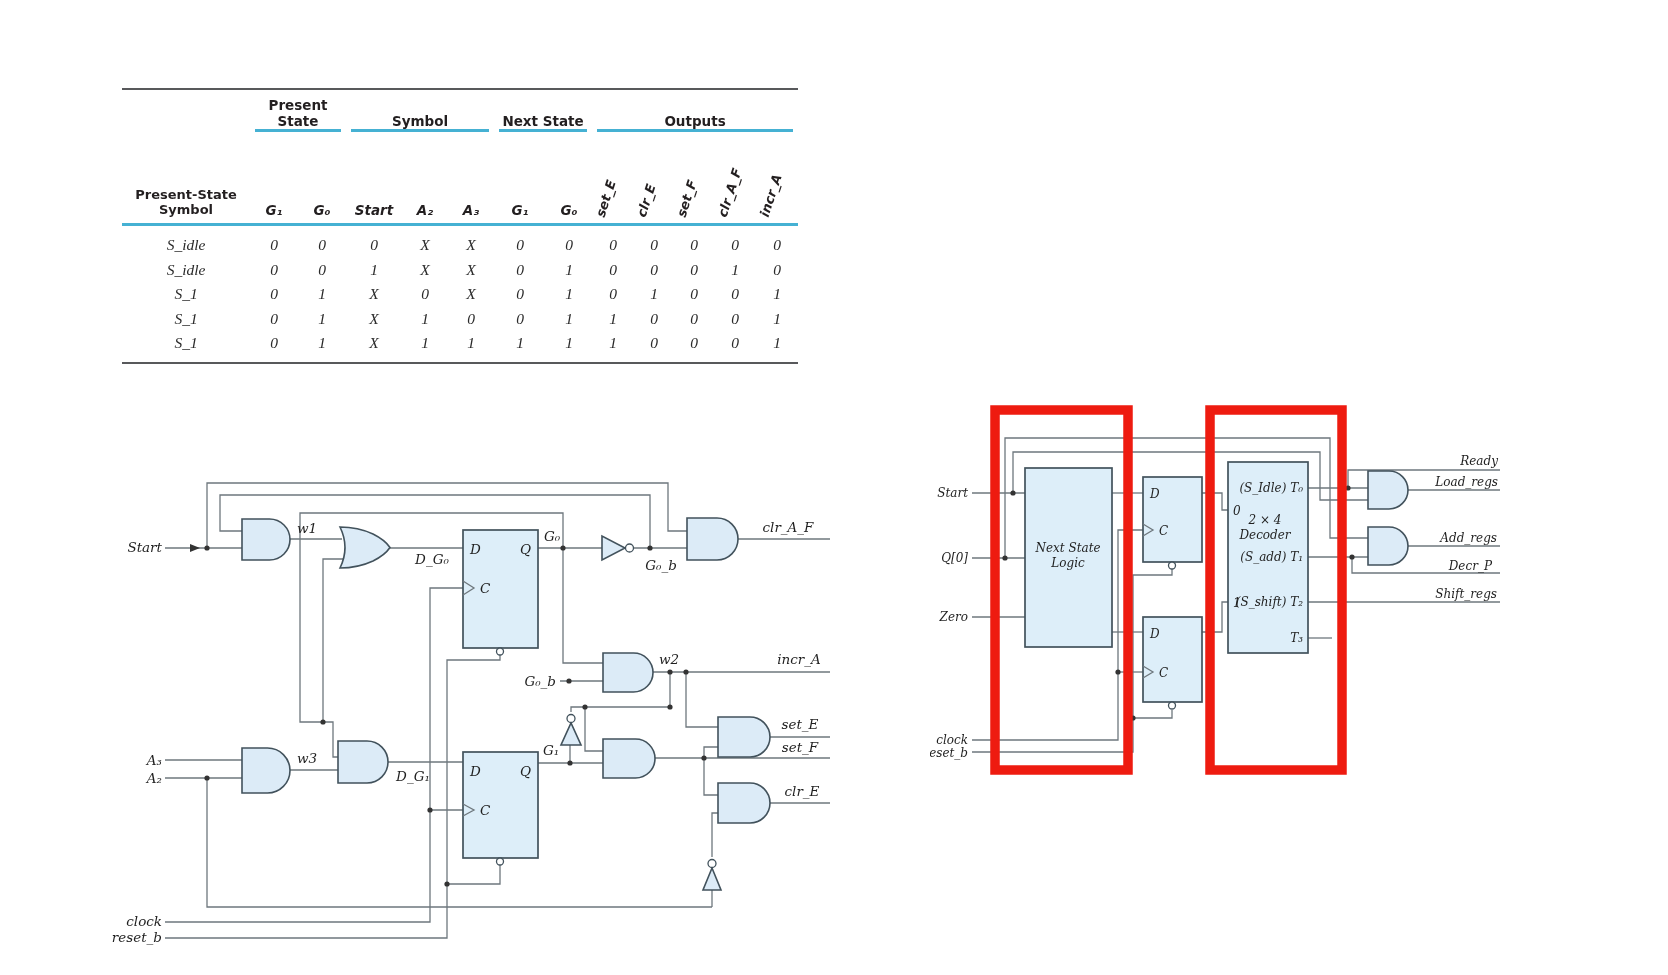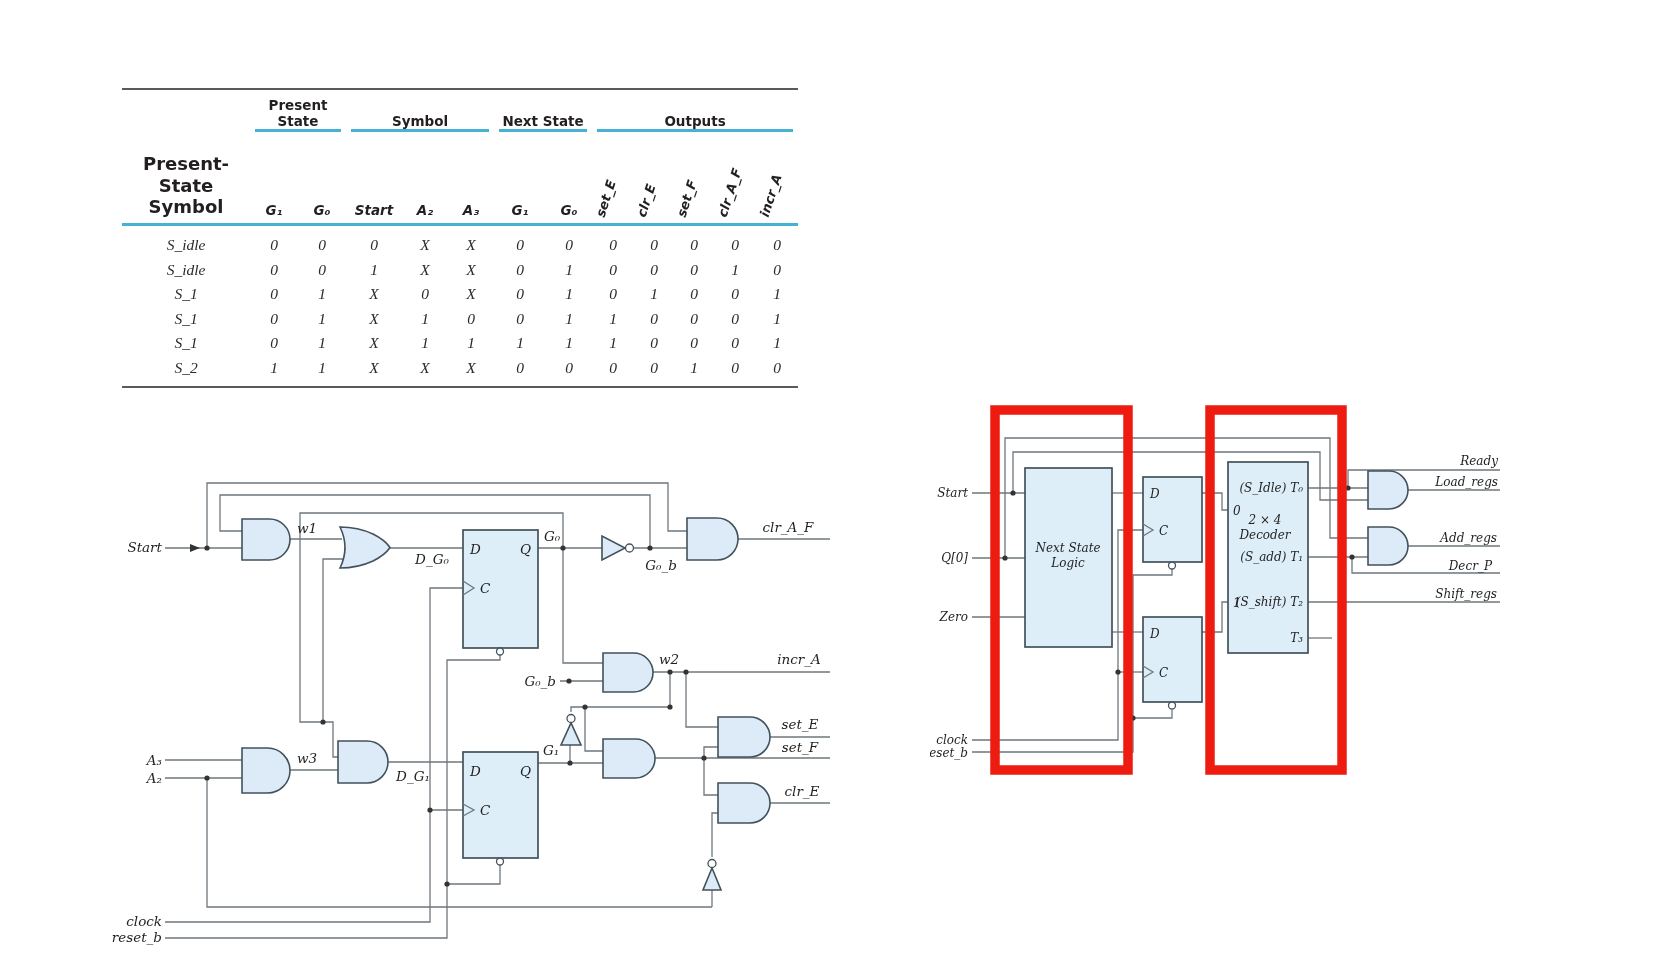--- a/index.html
+++ b/index.html
@@ -5,21 +5,21 @@
   html,body{margin:0;padding:0;background:#ffffff;}
   body{width:1668px;height:975px;position:relative;font-family:"Liberation Sans",sans-serif;overflow:hidden;}
 
   
   .tbl-wrap{position:absolute;left:122px;top:88px;}
   table.state{border-collapse:collapse;table-layout:fixed;width:676px;border-top:2.5px solid #58595b;}
   table.state th,table.state td{padding:0;margin:0;}
   tr.grp th{vertical-align:bottom;font-family:"DejaVu Sans",sans-serif;font-weight:bold;font-size:13.5px;color:#231f20;line-height:1.15;padding-top:8px;}
   tr.grp th .u{display:block;border-bottom:3px solid #45b1d3;margin:0 5px;}
   tr.cols th{vertical-align:bottom;border-bottom:3px solid #45b1d3;font-family:"DejaVu Sans",sans-serif;color:#231f20;padding-bottom:5px;}
-  th.sym{font-weight:bold;font-size:18px;line-height:1.2;}
+  th.sym{font-weight:bold;font-size:13px;line-height:1.2;}
   th.ch{font-weight:bold;font-style:italic;font-size:13.5px;}
   th.rot{height:86px;position:relative;}
   th.rot .r{position:absolute;bottom:4px;left:50%;transform-origin:left bottom;transform:translateX(-6px) rotate(-72deg);white-space:nowrap;font-weight:bold;font-style:italic;font-size:13px;}
   tbody td{font-family:"Liberation Serif",serif;font-style:italic;font-size:15.5px;color:#2a2a2a;text-align:center;height:24.5px;}
   tbody tr:first-child td{padding-top:7px;}
   tbody tr:last-child td{border-bottom:2.5px solid #58595b;padding-bottom:6px;}
 
   
   svg{position:absolute;}
   .wire{stroke:#6e777d;stroke-width:1.3;fill:none;}
@@ -162,35 +162,20 @@
           <td>1</td>
       <td>1</td>
           <td>1</td>
       <td>1</td>
           <td>1</td>
       <td>0</td>
           <td>0</td>
       <td>0</td>
           <td>1</td>
     </tr>
-    <tr>
-      <td>S_2</td>
-      <td>1</td>
-          <td>1</td>
-      <td>X</td>
-          <td>X</td>
-      <td>X</td>
-          <td>0</td>
-      <td>0</td>
-          <td>0</td>
-      <td>0</td>
-          <td>1</td>
-      <td>0</td>
-          <td>0</td>
-    </tr>
   </tbody>
 </table>
 </div>
 
 <svg style="left:95px;top:470px;" width="745" height="490" viewBox="95 470 745 490">
   <g class="wire">
 
     <polyline points="207,548 207,483 668,483 668,531 687,531"></polyline>
     <polyline points="650,548 650,495 220,495 220,531 242,531"></polyline>
     <polyline points="563,548 563,513 300,513 300,722 333,722 333,757 338,757"></polyline>

